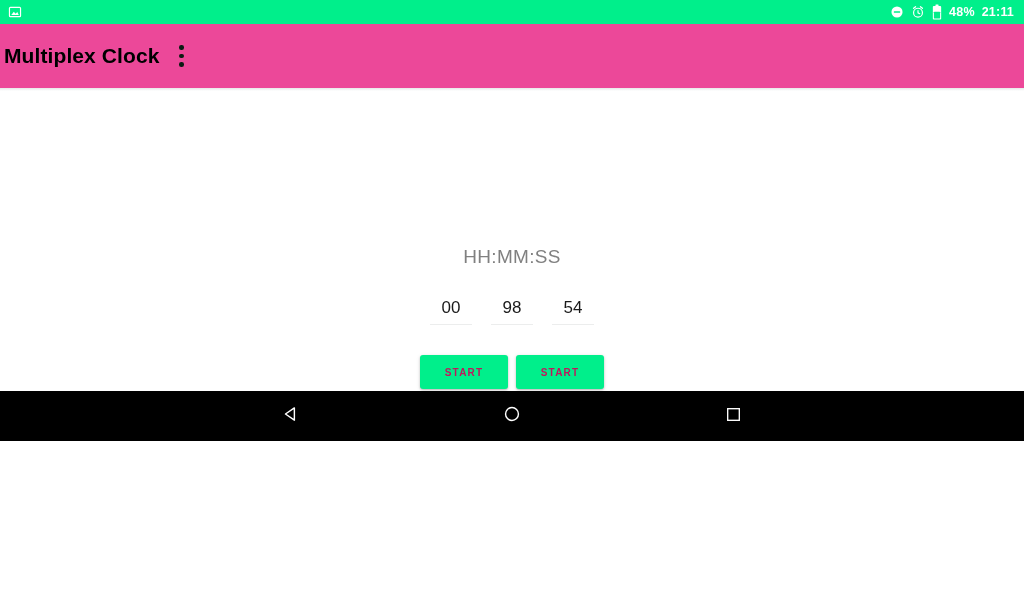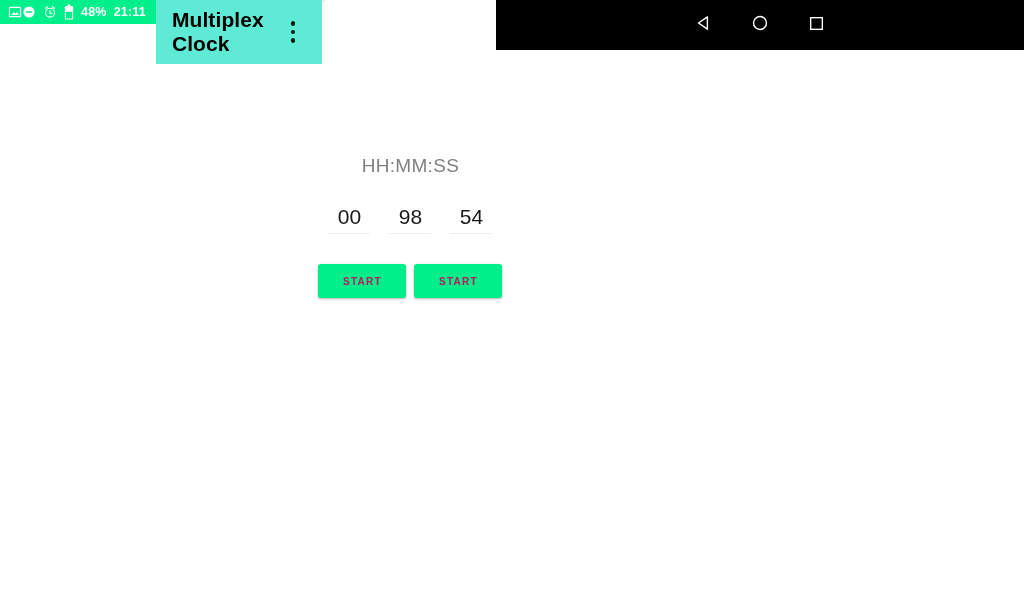--- a/index.html
+++ b/index.html
@@ -10,24 +10,24 @@
     width: 1024px;
     height: 600px;
     overflow: hidden;
     font-family: "Liberation Sans", sans-serif;
     background: #ffffff;
   }
 
   #screen {
     position: relative;
     width: 1024px;
-    height: 565px;
+    height: 441px;
     background: #ffffff;
     display: flex;
-    flex-direction: row;
+    flex-direction: column;
   }
 
   
   #status-bar {
     height: 24px;
     flex: 0 0 24px;
     background: #00EF8B;
     display: flex;
     align-items: center;
     justify-content: space-between;
@@ -56,25 +56,25 @@
     font-weight: bold;
     letter-spacing: 0.2px;
     line-height: 24px;
     white-space: nowrap;
   }
 
   
   #app-bar {
     height: 64px;
     flex: 0 0 64px;
-    background: #5eead4;
-    display: flex;
-    align-items: center;
-    justify-content: center;
-    padding: 0 14px 0 16px;
+    background: #ec4899;
+    display: flex;
+    align-items: center;
+    justify-content: flex-start;
+    padding: 0 14px 0 4px;
     box-sizing: border-box;
     position: relative;
   }
   #app-title {
     color: #000000;
     font-size: 21px;
     font-weight: bold;
     letter-spacing: 0.1px;
   }
   #overflow-menu-button {
@@ -126,21 +126,21 @@
   #time-row {
     margin-top: 29px;
     display: flex;
     align-items: flex-end;
     gap: 19px;
   }
   .time-field {
     width: 42px;
     text-align: center;
     color: #1a1a1a;
-    font-size: 21px;
+    font-size: 17px;
     line-height: 22px;
     padding-bottom: 5px;
     border-bottom: 1px solid #eceded;
     cursor: text;
   }
 
   #button-row {
     margin-top: 30px;
     display: flex;
     align-items: center;

